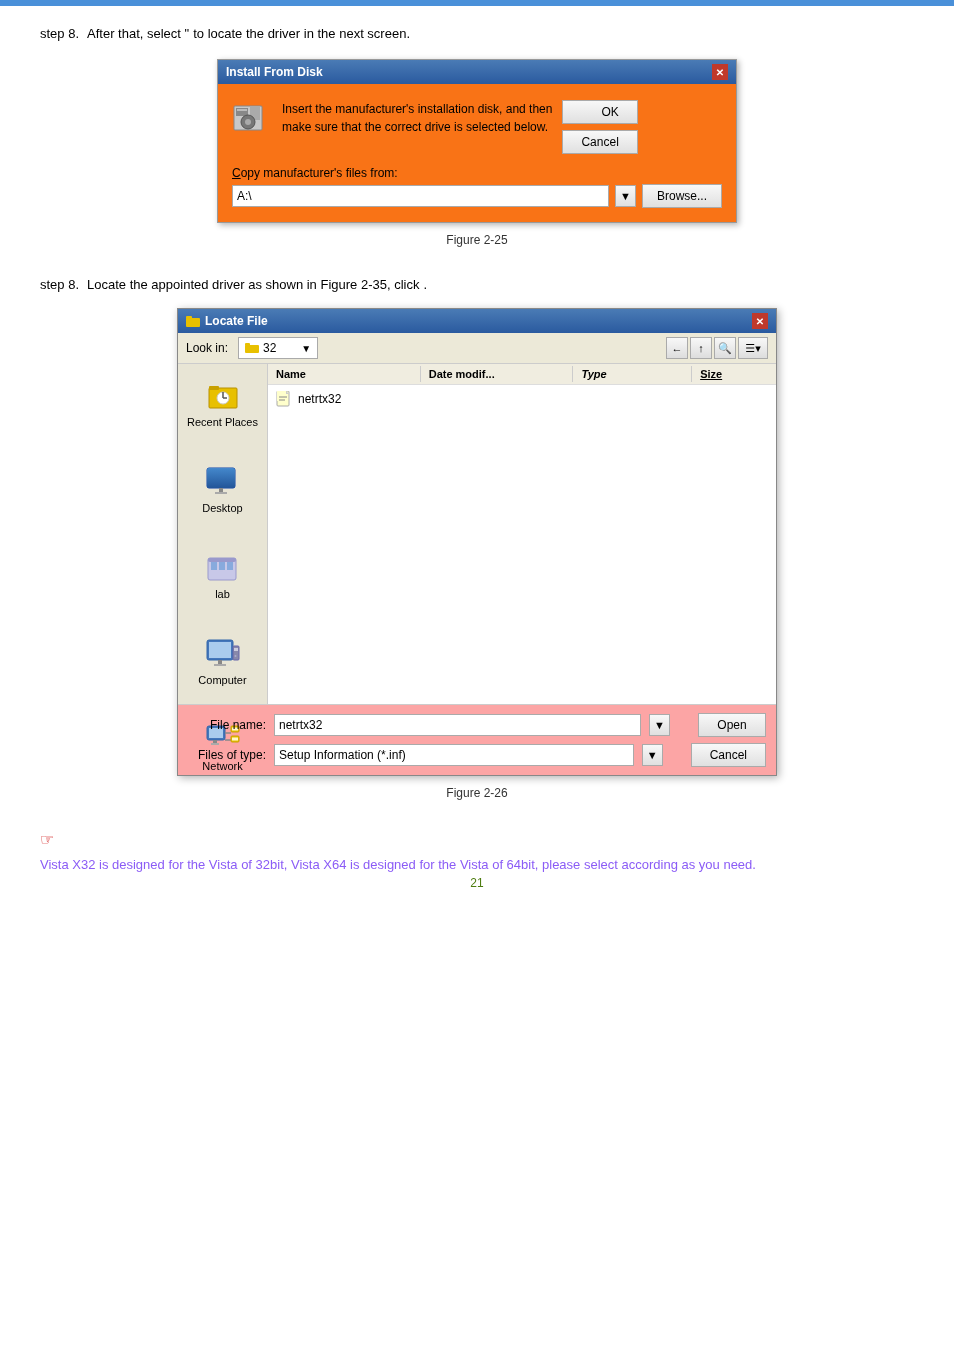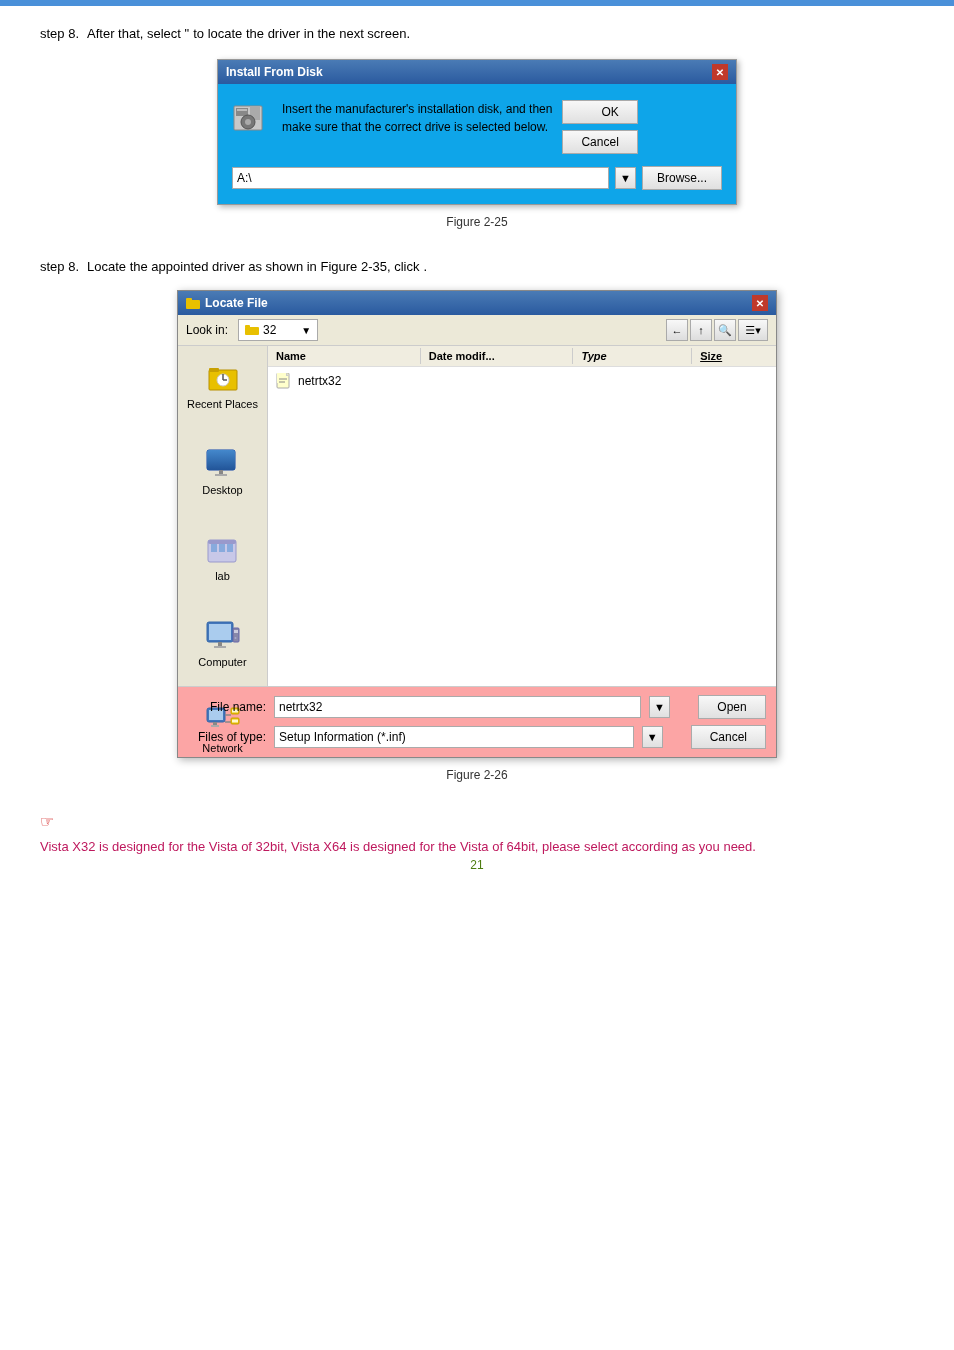--- a/index.html
+++ b/index.html
@@ -70,21 +70,21 @@
       font-size: 10px;
       cursor: pointer;
       display: flex;
       align-items: center;
       justify-content: center;
       font-weight: bold;
     }
 
     .dialog-body {
       padding: 16px 14px 14px 14px;
-      background: #0ea5e9;
+      background: #f97316;
     }
 
     .dialog-top-section {
       display: flex;
       align-items: flex-start;
       gap: 14px;
       margin-bottom: 20px;
     }
 
     .disk-icon {
@@ -376,21 +376,21 @@
       margin-top: 24px;
     }
 
     .note-icon {
       color: #c00;
       font-size: 16px;
       margin-bottom: 6px;
     }
 
     .note-text {
-      color: #be185d;
+      color: #8b5cf6;
       font-size: 13px;
       line-height: 1.6;
     }
 
     
     .page-number {
       text-align: center;
       font-size: 12px;
       color: #4d7c0f;
     }
@@ -444,20 +444,23 @@
             </div>
           </div>
 
           <div class="dialog-buttons-right">
             <button class="dlg-btn">OK</button>
             <button class="dlg-btn">Cancel</button>
           </div>
         </div>
 
         <div class="copy-section">
+          <div class="copy-label">
+            <span><span class="underline-char">C</span><span>opy manufacturer's files from:</span></span>
+          </div>
           <div class="copy-input-row">
             <input class="copy-input" type="text" value="A:\" style="">
             <button class="copy-dropdown-btn">▼</button>
             <button class="browse-btn">Browse...</button>
           </div>
         </div>
       </div>
     </div>
   </div>
 

